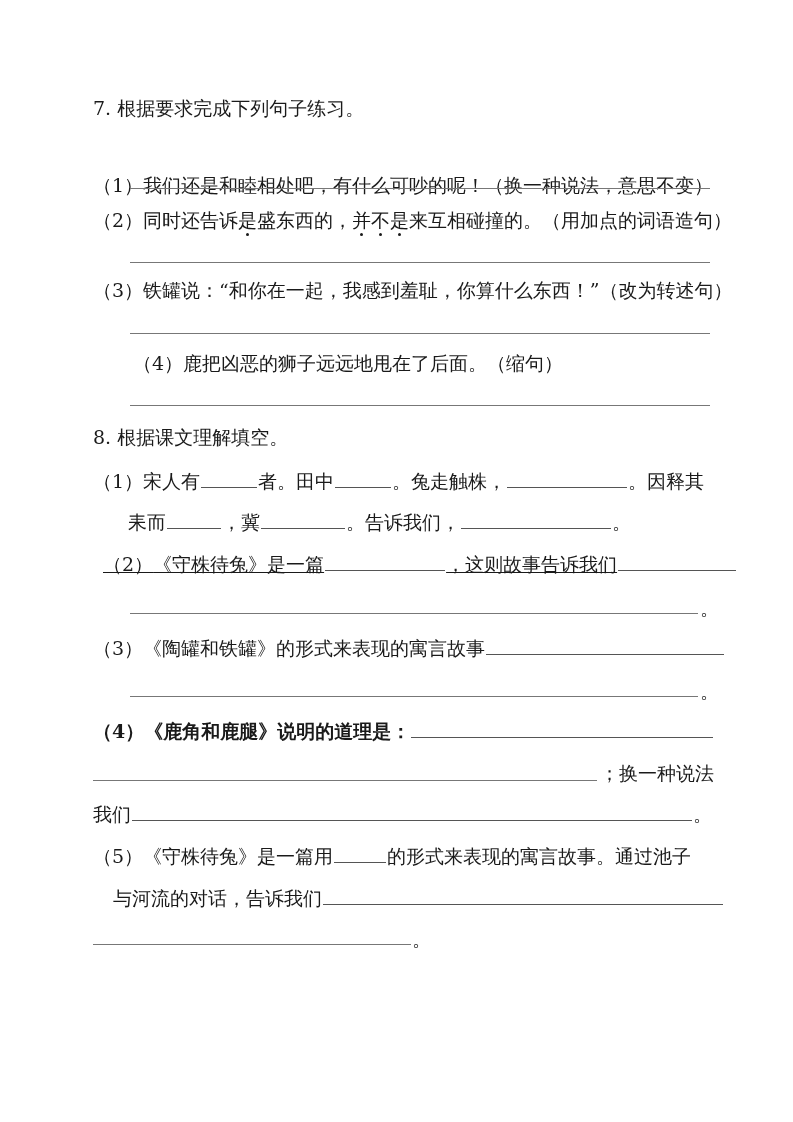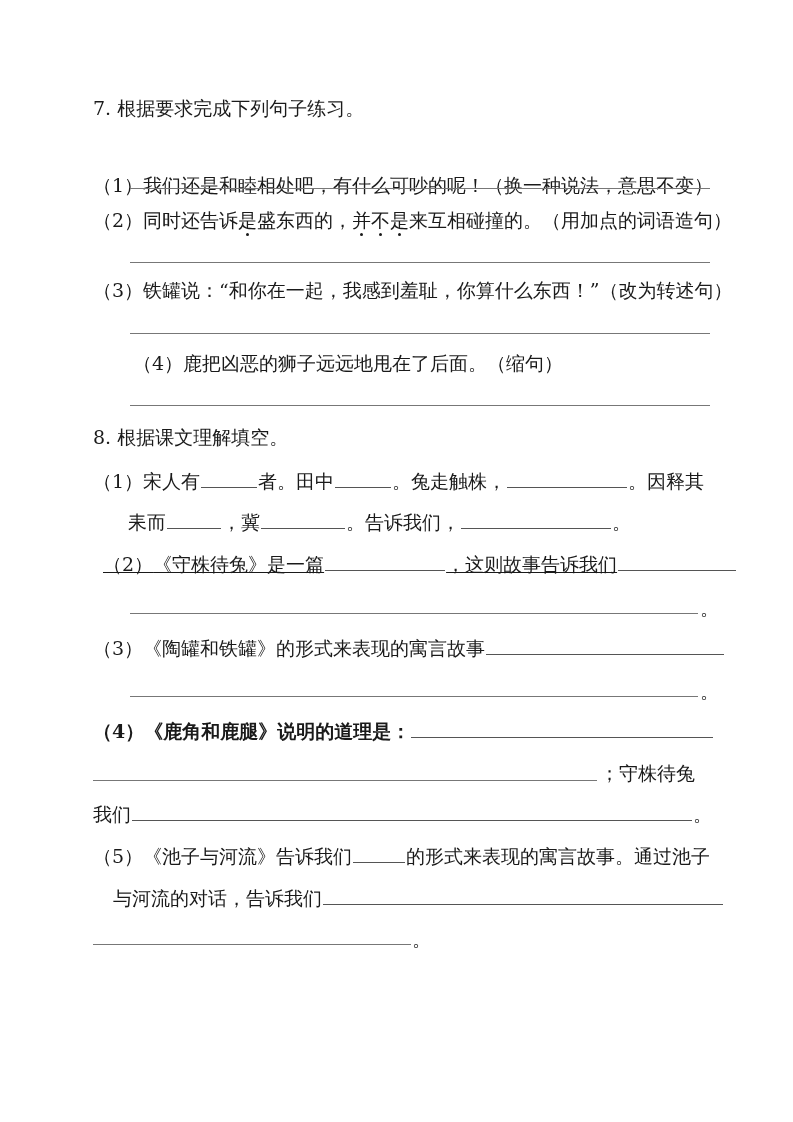--- a/index.html
+++ b/index.html
@@ -55,25 +55,25 @@
 <div class="line" style="top:637px; left:93px;">
   <span>（3）</span><span>《陶罐和铁罐》的形式来表现的寓言故事</span><span class="blank" style="width:238px"></span>
 </div>
 <div class="rule" style="top:696px; left:130px; width:568px;"></div>
 <div class="line" style="top:680px; left:700px;">。</div>
 
 <div class="line" style="top:720px; left:93px;font-weight:bold;">
   <span>（4）</span><span>《鹿角和鹿腿》说明的道理是：</span><span class="blank" style="width:302px"></span>
 </div>
 <div class="rule" style="top:780px; left:93px; width:504px;"></div>
-<div class="line" style="top:762px; left:600px;">；守株待兔</div>
+<div class="line" style="top:762px; left:600px;">；换一种说法</div>
 <div class="line" style="top:803px; left:93px;text-align:right;">
   <span>我们</span><span class="blank" style="width:560px"></span><span>。</span>
 </div>
 
 <div class="line" style="top:845px; left:93px;">
-  <span>（5）</span><span>《池子与河流》告诉我们</span><span class="blank" style="width:52px"></span><span>的形式来表现的寓言故事。通过池子</span>
+  <span>（5）</span><span>《守株待兔》是一篇用</span><span class="blank" style="width:52px"></span><span>的形式来表现的寓言故事。通过池子</span>
 </div>
 <div class="line" style="top:887px; left:93px;margin-left:20px;">
   <span>与河流的对话，告诉我们</span><span class="blank" style="width:400px"></span>
 </div>
 <div class="rule" style="top:944px; left:93px; width:318px;"></div>
 <div class="line" style="top:928px; left:412px;">。</div>
 
 </body></html>

